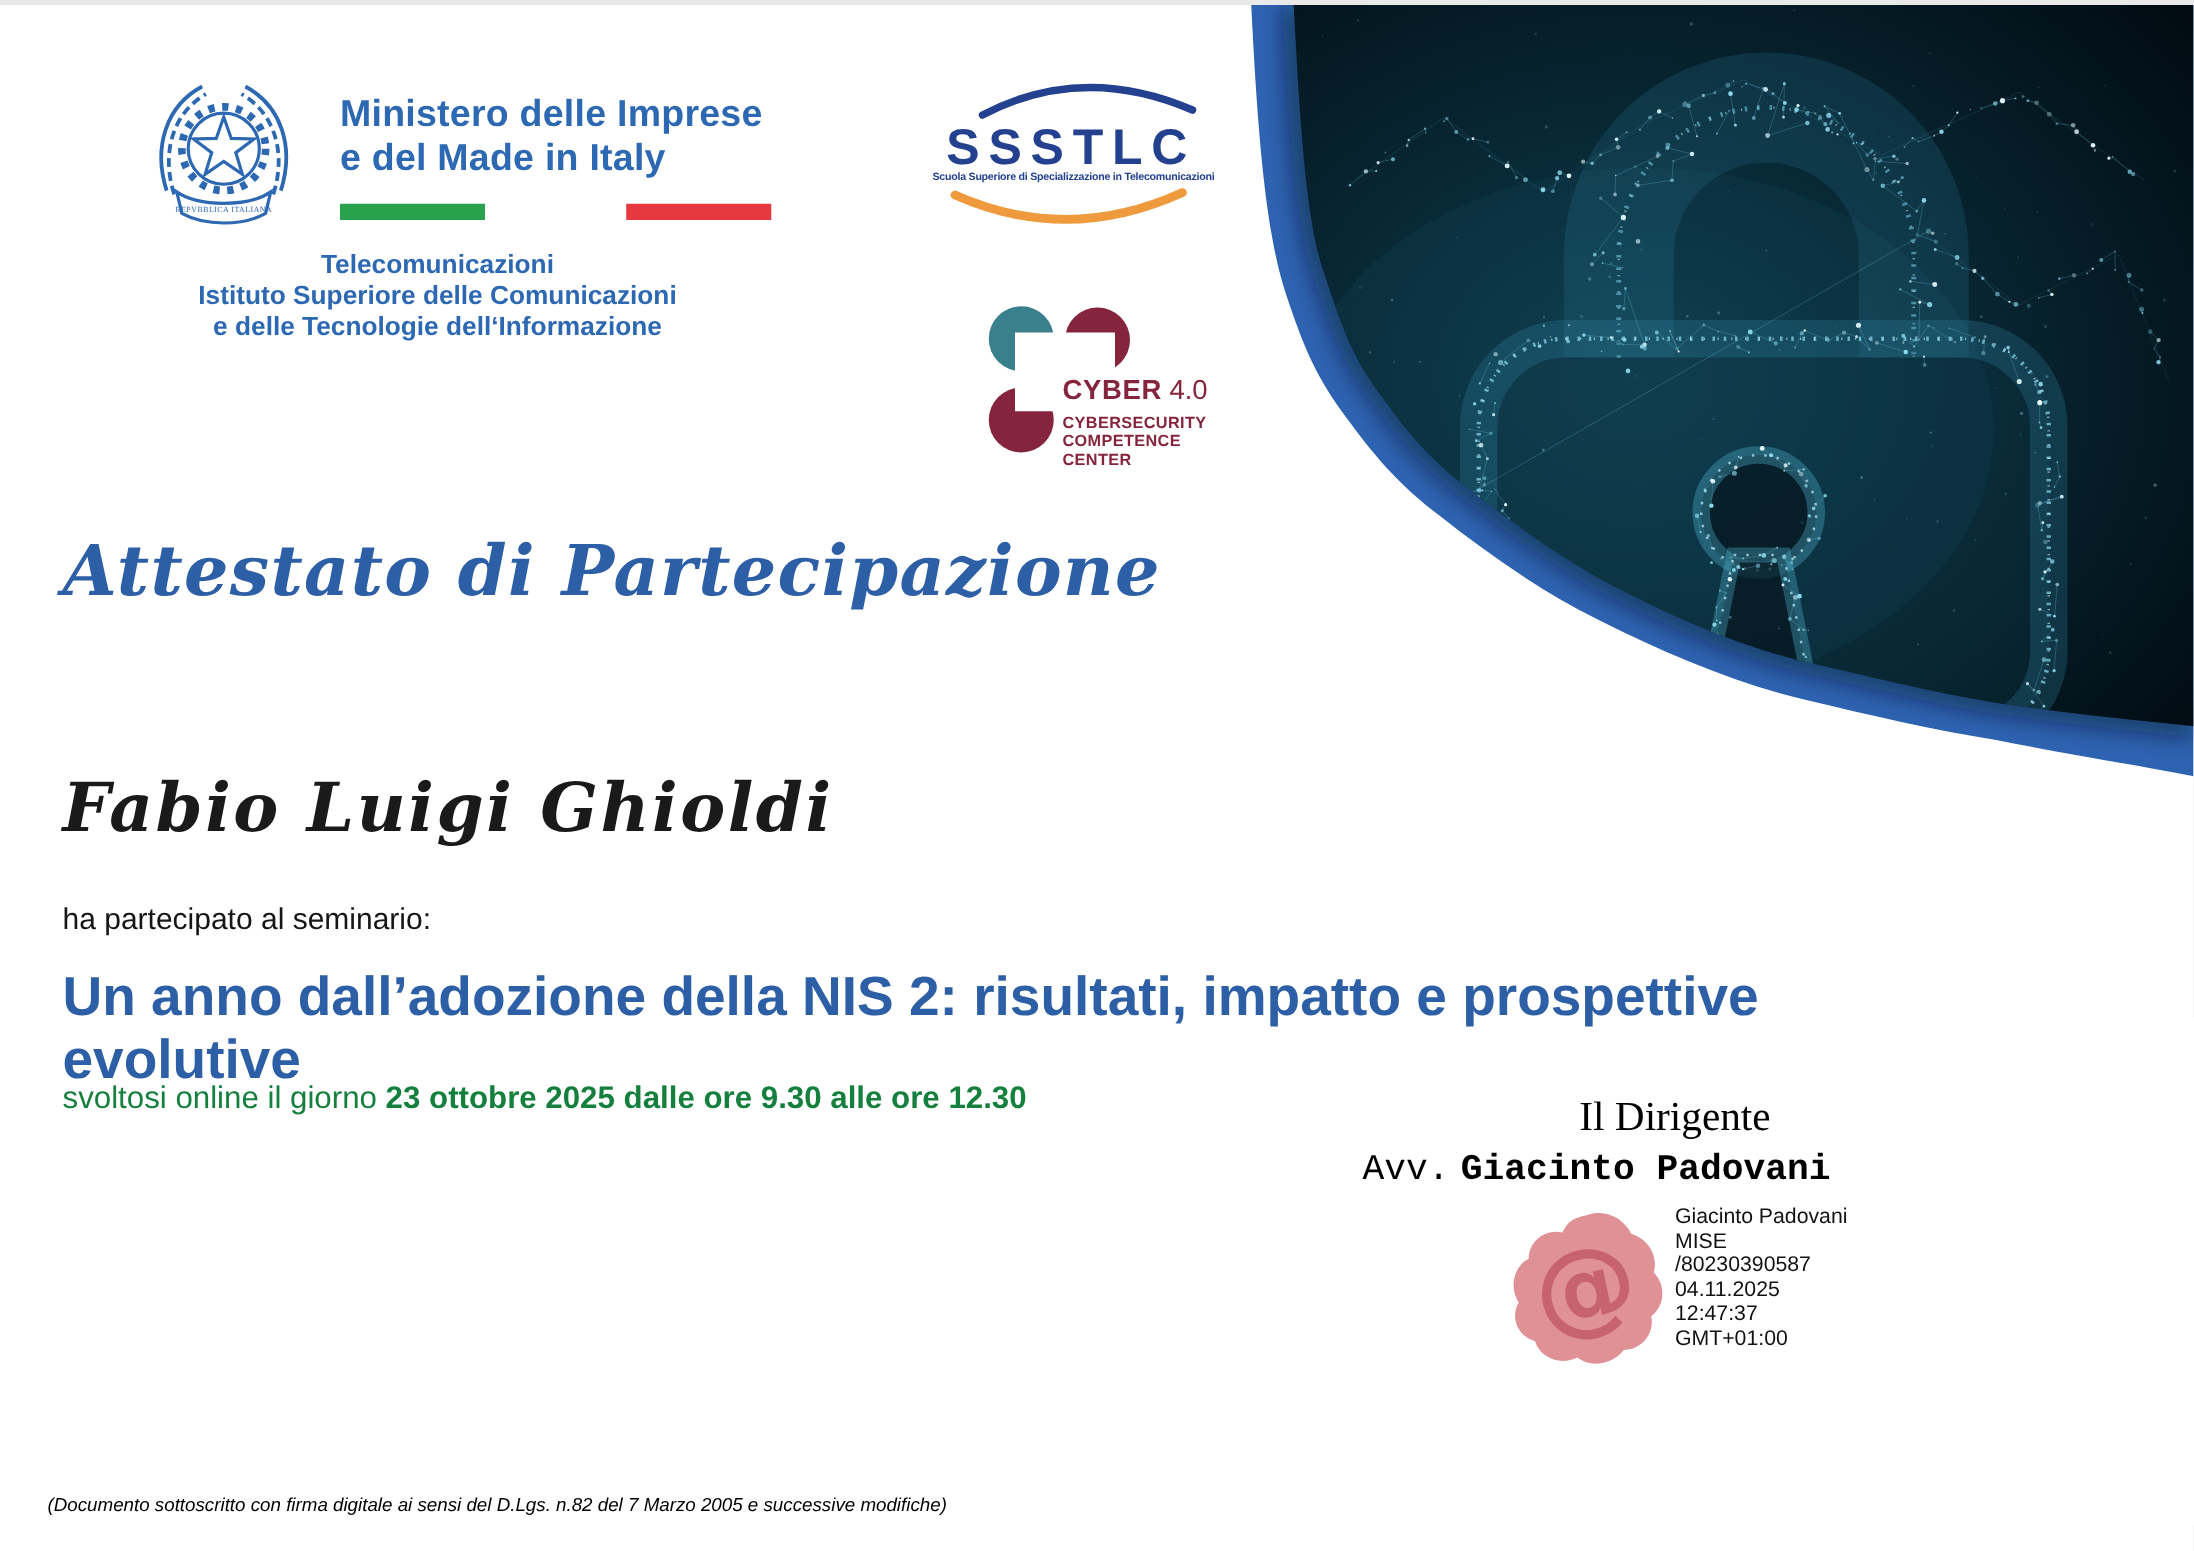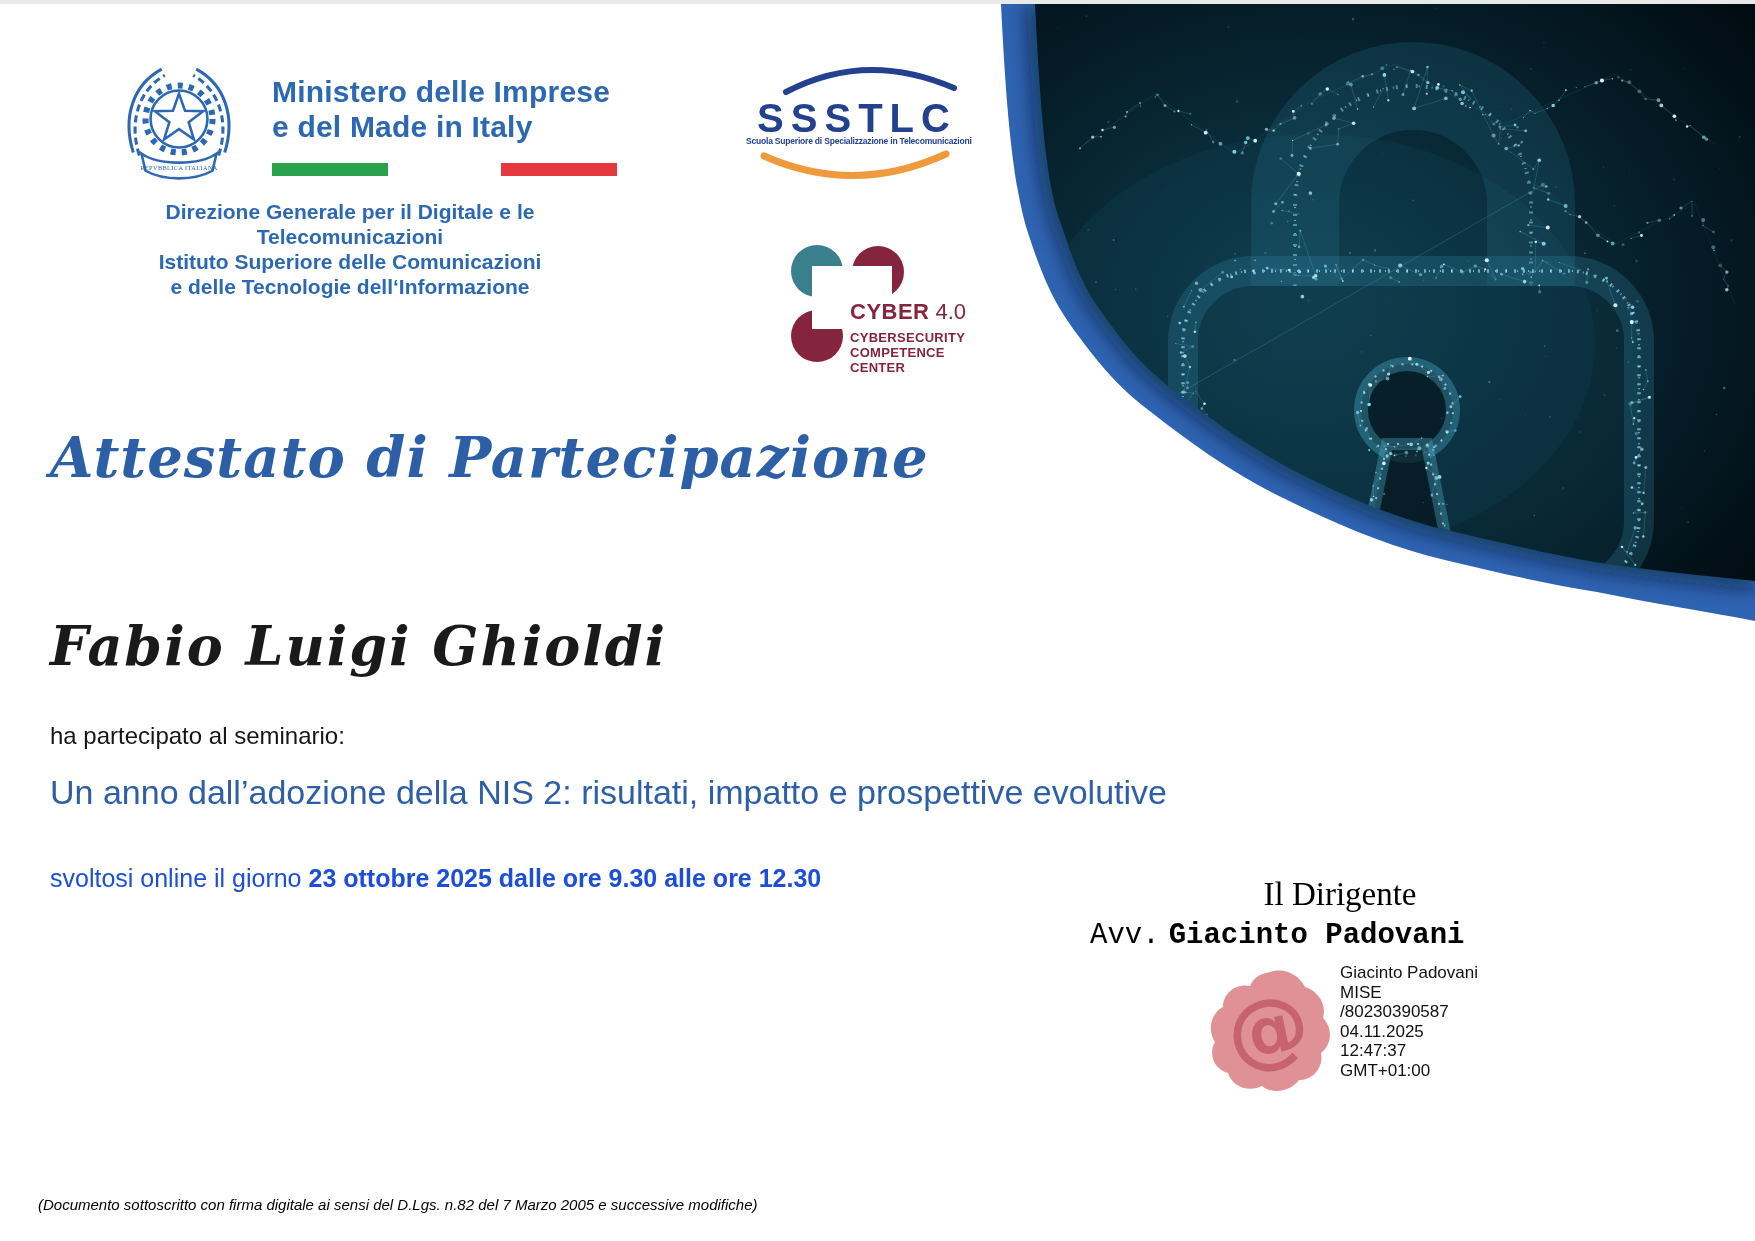--- a/index.html
+++ b/index.html
@@ -62,24 +62,24 @@
   }
   .attest-line{top:570px;font-size:25px;color:#161616;}
   .recipient{
     top:610px;
     font-family:"DejaVu Serif","Liberation Serif",serif;
     font-style:italic;font-weight:bold;font-size:54px;color:#1a1a1a;
     letter-spacing:2px;
   }
   .participation{top:718px;font-size:24px;color:#161616;}
   .seminar-title{
-    top:769px;font-weight:normal;font-size:34px;
+    top:769px;font-weight:bold;font-size:44px;
     color:var(--title_blue,#2d5fa6);
   }
-  .date-line{top:860px;font-size:25px;color:#1d4ed8;}
+  .date-line{top:860px;font-size:25px;color:#15803d;}
   .date-line .bold{font-weight:bold;}
 
   
   .role{
     left:1140px;top:872px;width:400px;text-align:center;
     font-family:"Liberation Serif",serif;font-size:33px;color:#000;
   }
   .signer{
     left:1090px;top:915px;width:500px;text-align:left;
     font-family:Liberation Mono, monospace;font-size:29px;color:#000;
@@ -992,21 +992,20 @@
   </svg>
 
   <div class="abs ministry-name">
     <div>Ministero delle Imprese</div>
     <div>e del Made in Italy</div>
   </div>
   <div class="abs flag-bar flag-green"></div>
   <div class="abs flag-bar flag-red"></div>
 
   <div class="abs department">
-    <div>Direzione Generale per il Digitale e le</div>
     <div>Telecomunicazioni</div>
     <div>Istituto Superiore delle Comunicazioni</div>
     <div>e delle Tecnologie dell‘Informazione</div>
   </div>
 
   <div class="abs ssstlc">
     <svg width="222" height="122" viewBox="0 0 222 122" style="position:absolute;left:0;top:0;">
       <path d="M40,32 Q120,-10 208,28" fill="none" stroke="var(--ssstlc_navy,#23418f)" stroke-width="6" stroke-linecap="round"></path>
       <path d="M18,96 Q108,136 200,94" fill="none" stroke="var(--ssstlc_orange,#ef9a3c)" stroke-width="7" stroke-linecap="round"></path>
     </svg>

